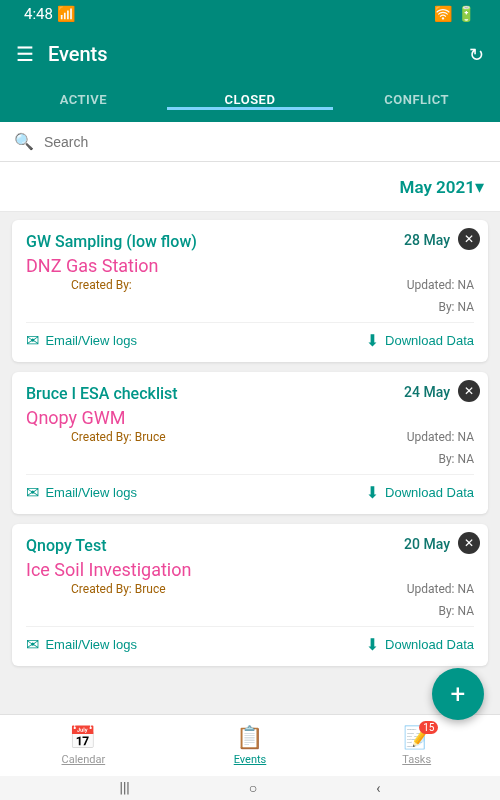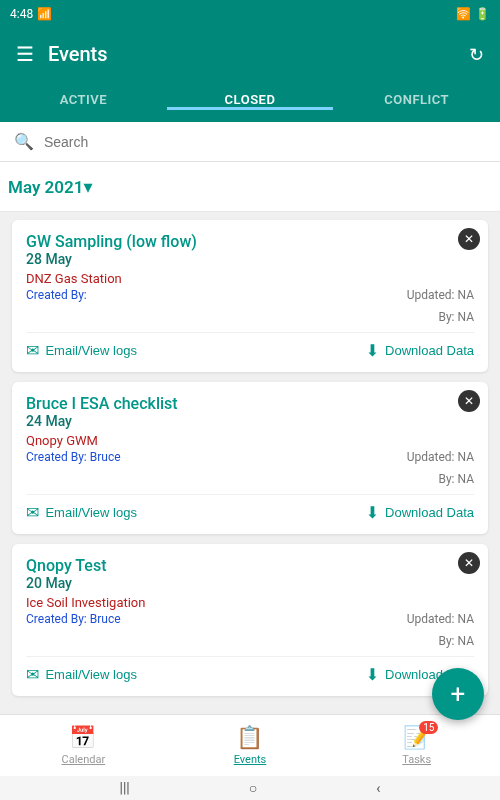--- a/index.html
+++ b/index.html
@@ -12,23 +12,23 @@
       position: relative;
     }
 
     
     .status-bar {
       background: #00897b;
       height: 28px;
       display: flex;
       align-items: center;
       justify-content: space-between;
-      padding: 0 10px;
-      color: white;
-      font-size: 12px;
+      padding: 0 24px;
+      color: white;
+      font-size: 15px;
       gap: 48px;
     }
     .status-bar-left { display: flex; align-items: center; gap: 4px; }
     .status-bar-right { display: flex; align-items: center; gap: 4px; }
 
     
     .app-bar {
       background: #00897b;
       height: 52px;
       display: flex;
@@ -79,24 +79,24 @@
       outline: none;
       font-size: 14px;
       color: #333;
       flex: 1;
       background: transparent;
     }
 
     
     .month-header {
       background: white;
-      padding: 14px 8px;
-      display: flex;
-      align-items: center;
-      justify-content: flex-start;
+      padding: 14px 16px;
+      display: flex;
+      align-items: center;
+      justify-content: flex-end;
       border-bottom: 1px solid #e8e8e8;
     }
     .month-title {
       color: #009688;
       font-size: 17px;
       font-weight: 600;
     }
     .chevron-down { color: #009688; font-size: 18px; }
 
     
@@ -129,47 +129,46 @@
       justify-content: center;
       color: white;
       font-size: 12px;
       cursor: pointer;
     }
     .card-header {
       display: flex;
       justify-content: space-between;
       align-items: flex-start;
       margin-bottom: 4px;
-      flex-direction: column;
     }
     .card-title {
       color: #009688;
       font-size: 16px;
       font-weight: 500;
     }
     .card-date {
       color: #0f766e;
       font-size: 14px;
       font-weight: 500;
       text-align: right;
       margin-right: 24px;
     }
     .card-location {
-      color: #b91c1c;
-      font-size: 13px;
+      color: #ec4899;
+      font-size: 18px;
       margin-bottom: 2px;
     }
     .card-meta-row {
       display: flex;
       justify-content: space-between;
       font-size: 12px;
       color: #777;
       margin-bottom: 8px;
     }
-    .card-meta-left { color: #1d4ed8; }
+    .card-meta-left { color: #a16207; margin-left: 45px; }
     .card-meta-right { color: #777; padding-left: 16px; }
     .card-actions {
       display: flex;
       justify-content: space-between;
       align-items: center;
       border-top: 1px solid #f0f0f0;
       padding-top: 8px;
       margin-top: 4px;
     }
     .action-btn {

